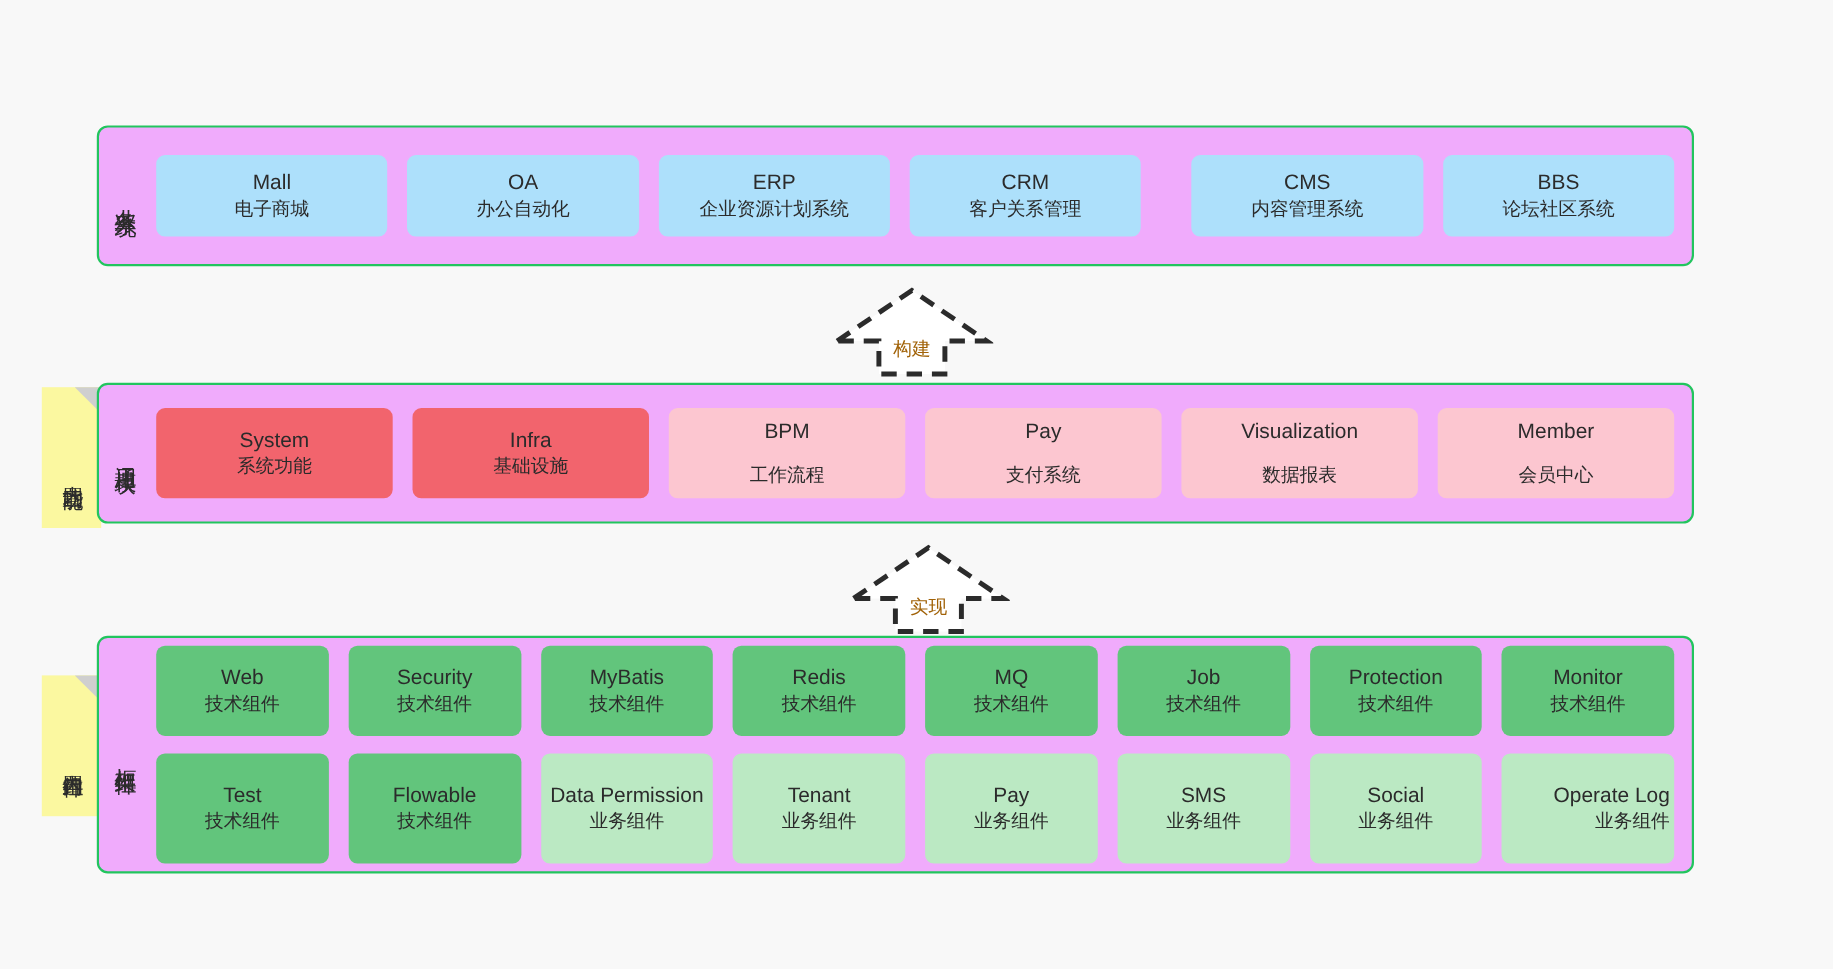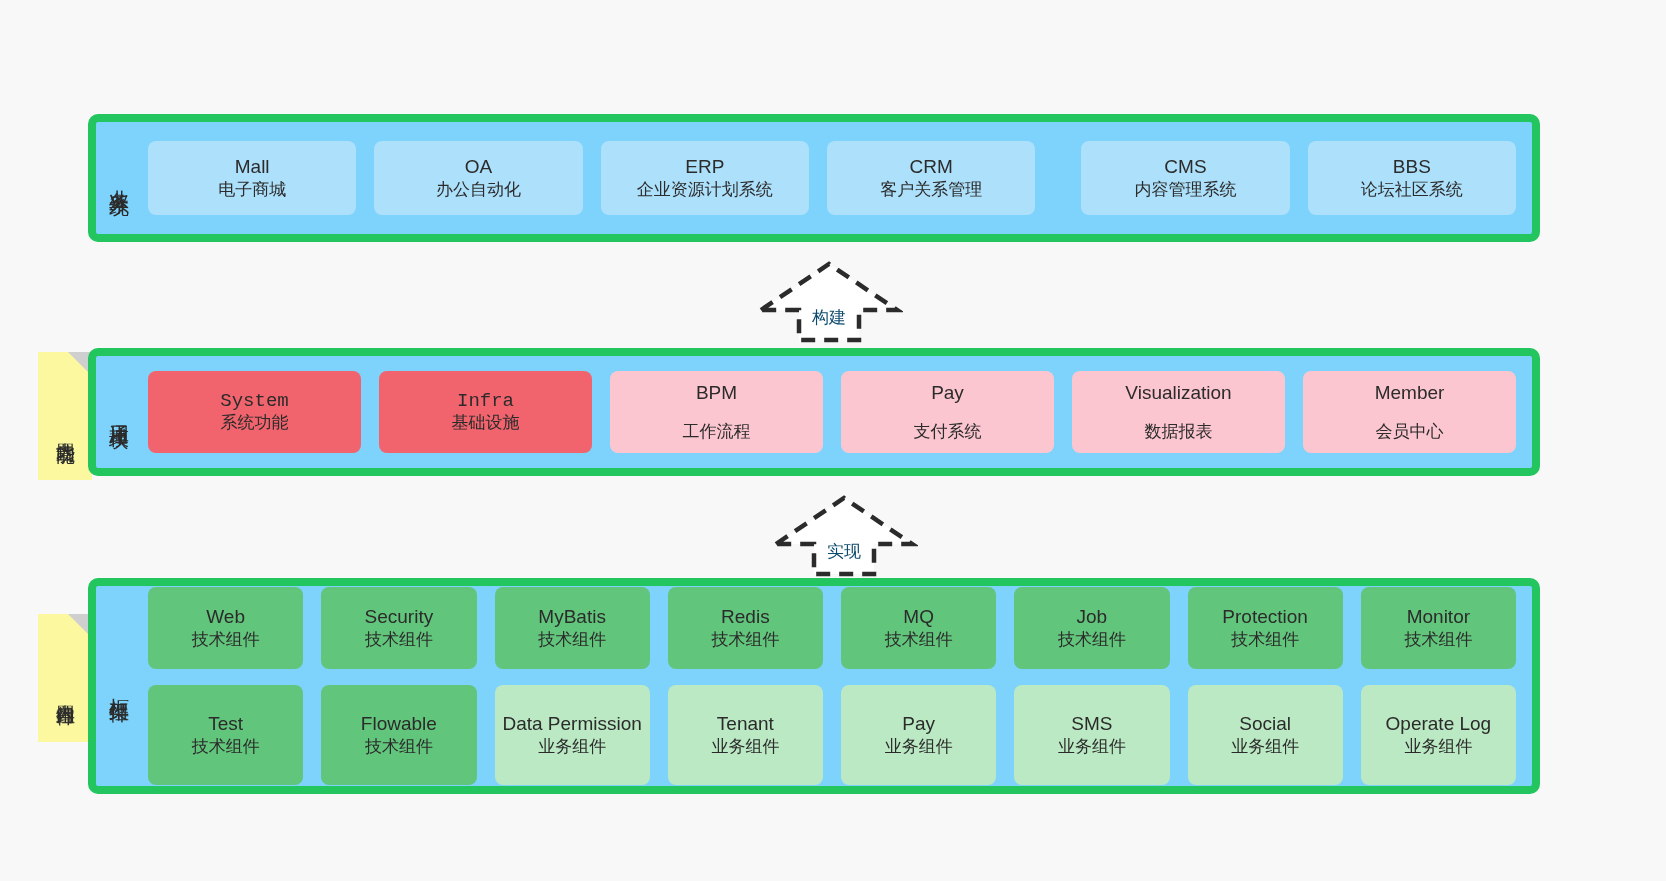--- a/index.html
+++ b/index.html
@@ -17,22 +17,22 @@
   }
 
   .canvas {
     position: absolute;
     inset: 0;
   }
 
   
   .layer {
     position: absolute;
-    background: #7dd3fc;
-    border: 8px solid #22c55e;
+    background: #f0abfc;
+    border: 2px solid #22c55e;
     border-radius: 10px;
     box-sizing: border-box;
     display: flex;
     align-items: stretch;
   }
 
   .layer-title {
     flex: 0 0 auto;
     width: 46px;
     display: flex;
@@ -77,21 +77,21 @@
   .card .t1 {
     font-size: 19px;
     color: #2b2b2b;
   }
   .card .t2 {
     font-size: 17px;
     color: #2b2b2b;
   }
 
   .c-blue       { background: #ade0fb; }
-  .c-red        { background: #f2646d; font-family: Liberation Mono, monospace; }
+  .c-red        { background: #f2646d; }
   .c-pink       { background: #fcc6d0; gap: 15px; }
   .c-green      { background: #62c57c; }
   .c-lightgreen { background: #bbe9c3; }
 
   
   .note {
     position: absolute;
     background: #fbf8a0;
     font-size: 19px;
     line-height: 1.2;
@@ -118,21 +118,21 @@
   
   .arrow {
     position: absolute;
   }
   .arrow .lbl {
     position: absolute;
     left: 0;
     right: 0;
     text-align: center;
     font-size: 17px;
-    color: #0c4a6e;
+    color: #a16207;
     background: transparent;
   }
 </style>
 </head>
 <body>
 
 <div class="canvas">
 
   <div class="layer" style="left:88px; top:114px; width:1452px; height:128px;">
     <div class="layer-title">业务系统</div>
@@ -283,21 +283,21 @@
           <span class="t2">业务组件</span>
         </div>
         <div class="card c-lightgreen" style="background: rgb(187, 233, 195);">
           <span class="t1">SMS</span>
           <span class="t2">业务组件</span>
         </div>
         <div class="card c-lightgreen" style="background: rgb(187, 233, 195); text-align: center;">
           <span class="t1">Social</span>
           <span class="t2">业务组件</span>
         </div>
-        <div class="card c-lightgreen" style="background: rgb(187, 233, 195);">
+        <div class="card c-lightgreen" style="background: rgb(187, 233, 195); align-items: flex-end;">
           <span class="t1">Operate Log</span>
           <span class="t2">业务组件</span>
         </div>
       </div>
 
     </div>
   </div>
 
 </div>
 

